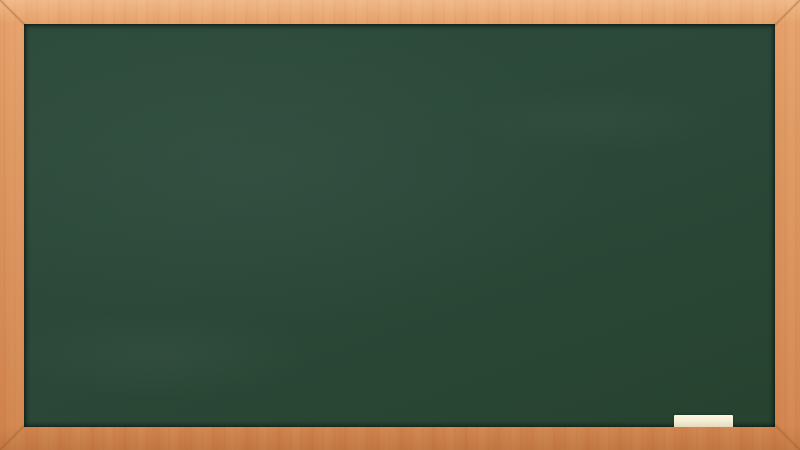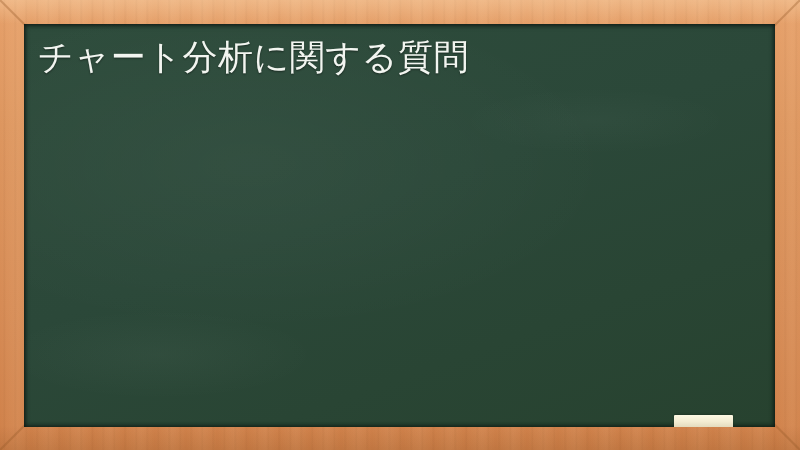--- a/index.html
+++ b/index.html
@@ -145,21 +145,20 @@
     <div class="frame-miter miter-tl"></div>
     <div class="frame-miter miter-tr"></div>
     <div class="frame-miter miter-bl"></div>
     <div class="frame-miter miter-br"></div>
   </div>
 
   <div class="board">
     <div class="board-dust"></div>
 
     <div class="board-inner">
-      <h1 class="slide-title">チャート分析に関する質問</h1>
 
       <ul class="bullet-list">
       </ul>
     </div>
 
     <div class="chalk-piece"></div>
   </div>
 
 </div>
 

